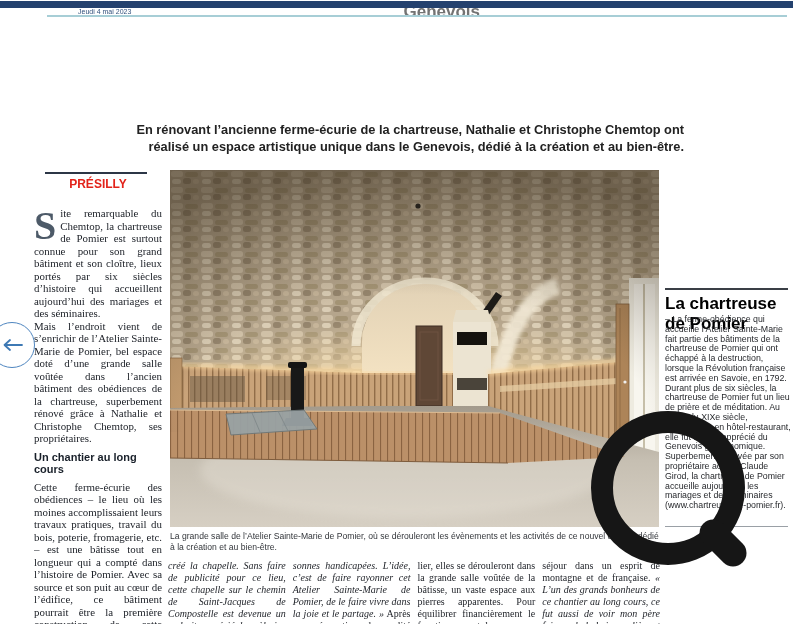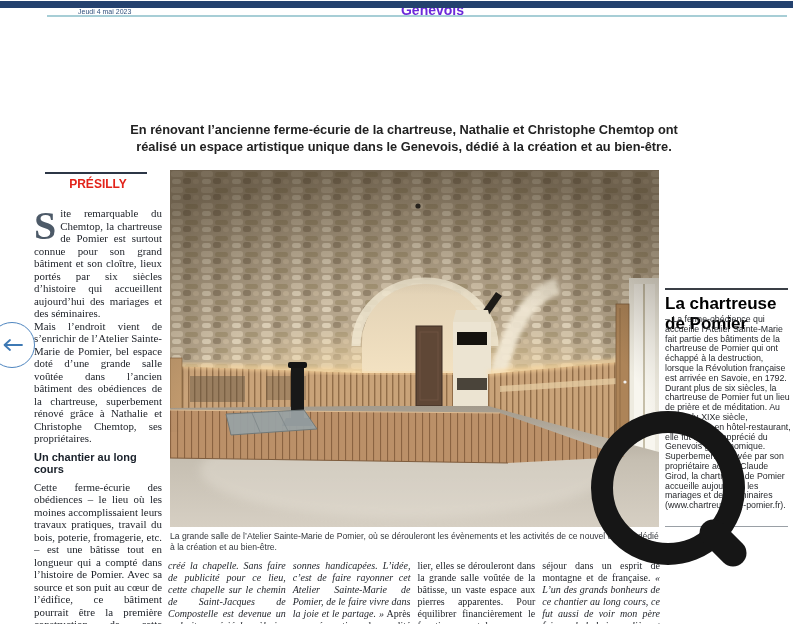--- a/index.html
+++ b/index.html
@@ -5,29 +5,29 @@
   html,body{margin:0;padding:0;background:#ffffff;}
   #page{position:relative;width:808px;height:624px;background:#ffffff;overflow:hidden;
         font-family:"Liberation Serif",serif;color:#1f1f1f;}
 
   
   .topbar{position:absolute;left:0;top:1px;width:793px;height:7px;background:#24416e;}
   .strip{position:absolute;left:0;top:8px;width:808px;height:8px;overflow:hidden;}
   .logo-glyph{position:absolute;left:55px;top:0px;}
   .date{position:absolute;left:78px;top:0px;font-family:"Liberation Sans",sans-serif;
         font-size:7px;color:#31507c;white-space:nowrap;}
-  .section-name{position:absolute;left:385px;top:-6px;width:95px;text-align:center;
-        font-family:"Liberation Sans",sans-serif;font-weight:bold;font-size:14px;color:#6d28d9;}
+  .section-name{position:absolute;left:385px;top:-6px;width:95px;text-align:right;
+        font-family:"Liberation Sans",sans-serif;font-weight:bold;font-size:17px;color:#737373;}
   .rule-teal{position:absolute;left:47px;top:15px;width:740px;height:2px;background:#a7ced6;}
 
   
   .headline{position:absolute;left:40px;top:32px;width:728px;text-align:center;
         font-family:"Liberation Sans",sans-serif;font-weight:700;letter-spacing:-0.6px;
         font-size:33px;line-height:38px;color:#121212;}
-  .standfirst{position:absolute;left:124px;top:122px;width:560px;text-align:center;
+  .standfirst{position:absolute;left:124px;top:122px;width:560px;text-align:right;
         font-family:"Liberation Sans",sans-serif;font-weight:700;font-size:12.8px;
         line-height:16.5px;color:#222;}
 
   
   .loc-rule{position:absolute;left:45px;top:172px;width:102px;height:2px;background:#2c3646;}
   .location{position:absolute;left:34px;top:177px;width:128px;text-align:center;
         font-family:"Liberation Sans",sans-serif;font-weight:bold;font-size:12px;color:#e2231a;}
   .col-left{position:absolute;left:34px;top:207px;width:128px;height:417px;overflow:hidden;
         font-size:10.9px;line-height:12.5px;text-align:justify;color:#20242b;}
   .col-left p{margin:0;}

